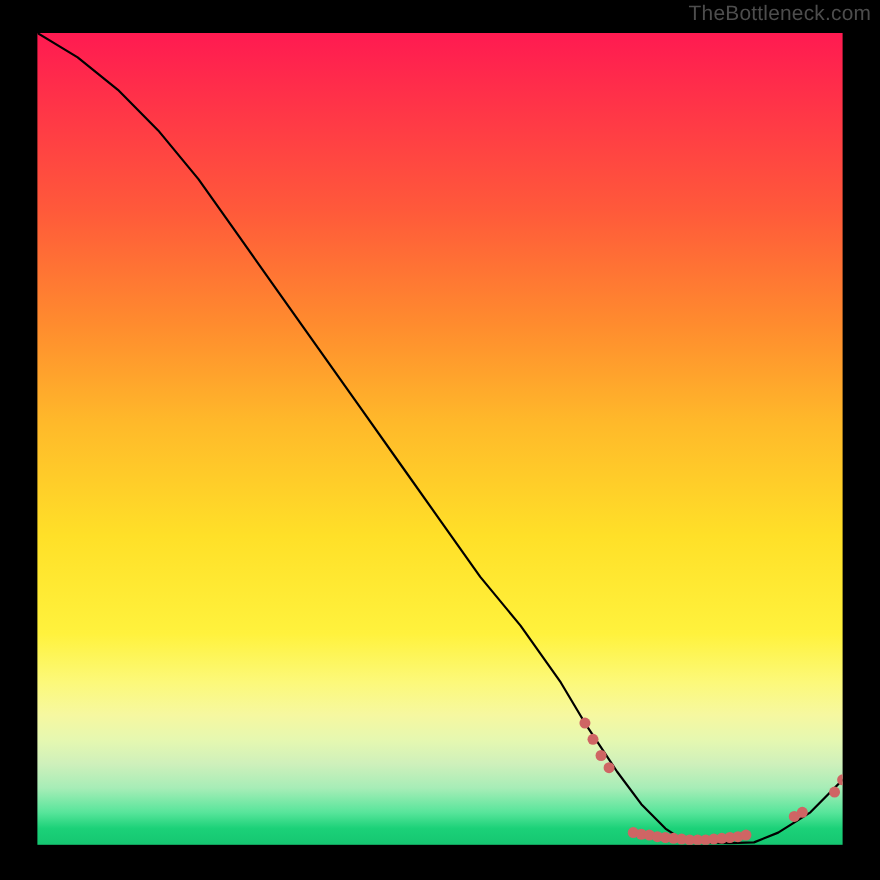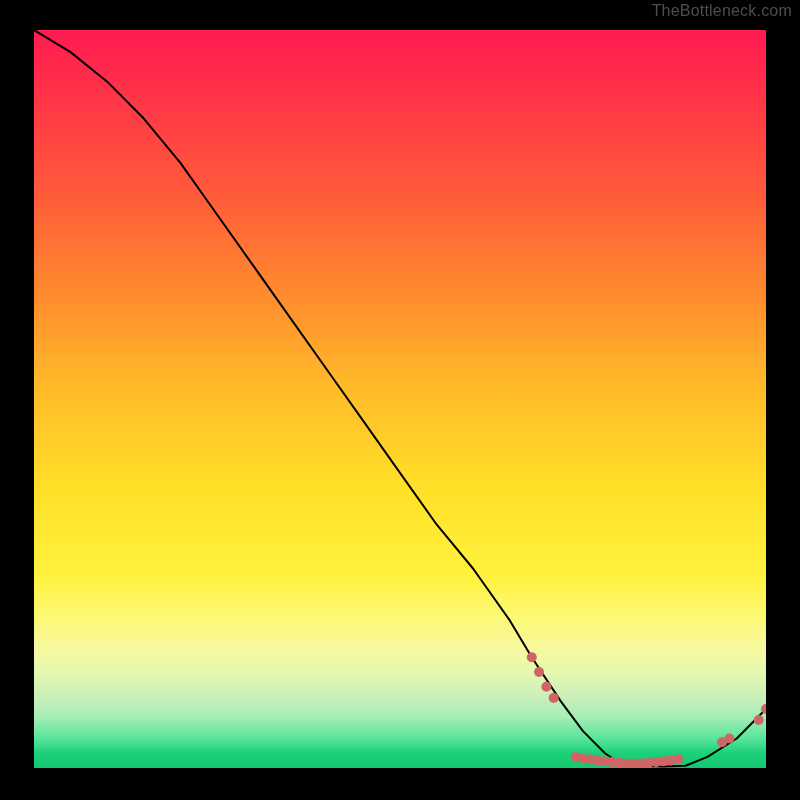--- a/index.html
+++ b/index.html
@@ -15,21 +15,21 @@
     position: relative;
     width: 800px;
     height: 800px;
     background: #000;
   }
   .watermark {
     position: absolute;
     top: 2px;
     right: 8px;
     color: #4d4d4d;
-    font-size: 16px;
+    font-size: 19px;
     font-weight: 500;
     letter-spacing: 0.2px;
     user-select: none;
     z-index: 5;
   }
   .plot-area {
     position: absolute;
     left: 34px;
     top: 30px;
     width: 732px;

